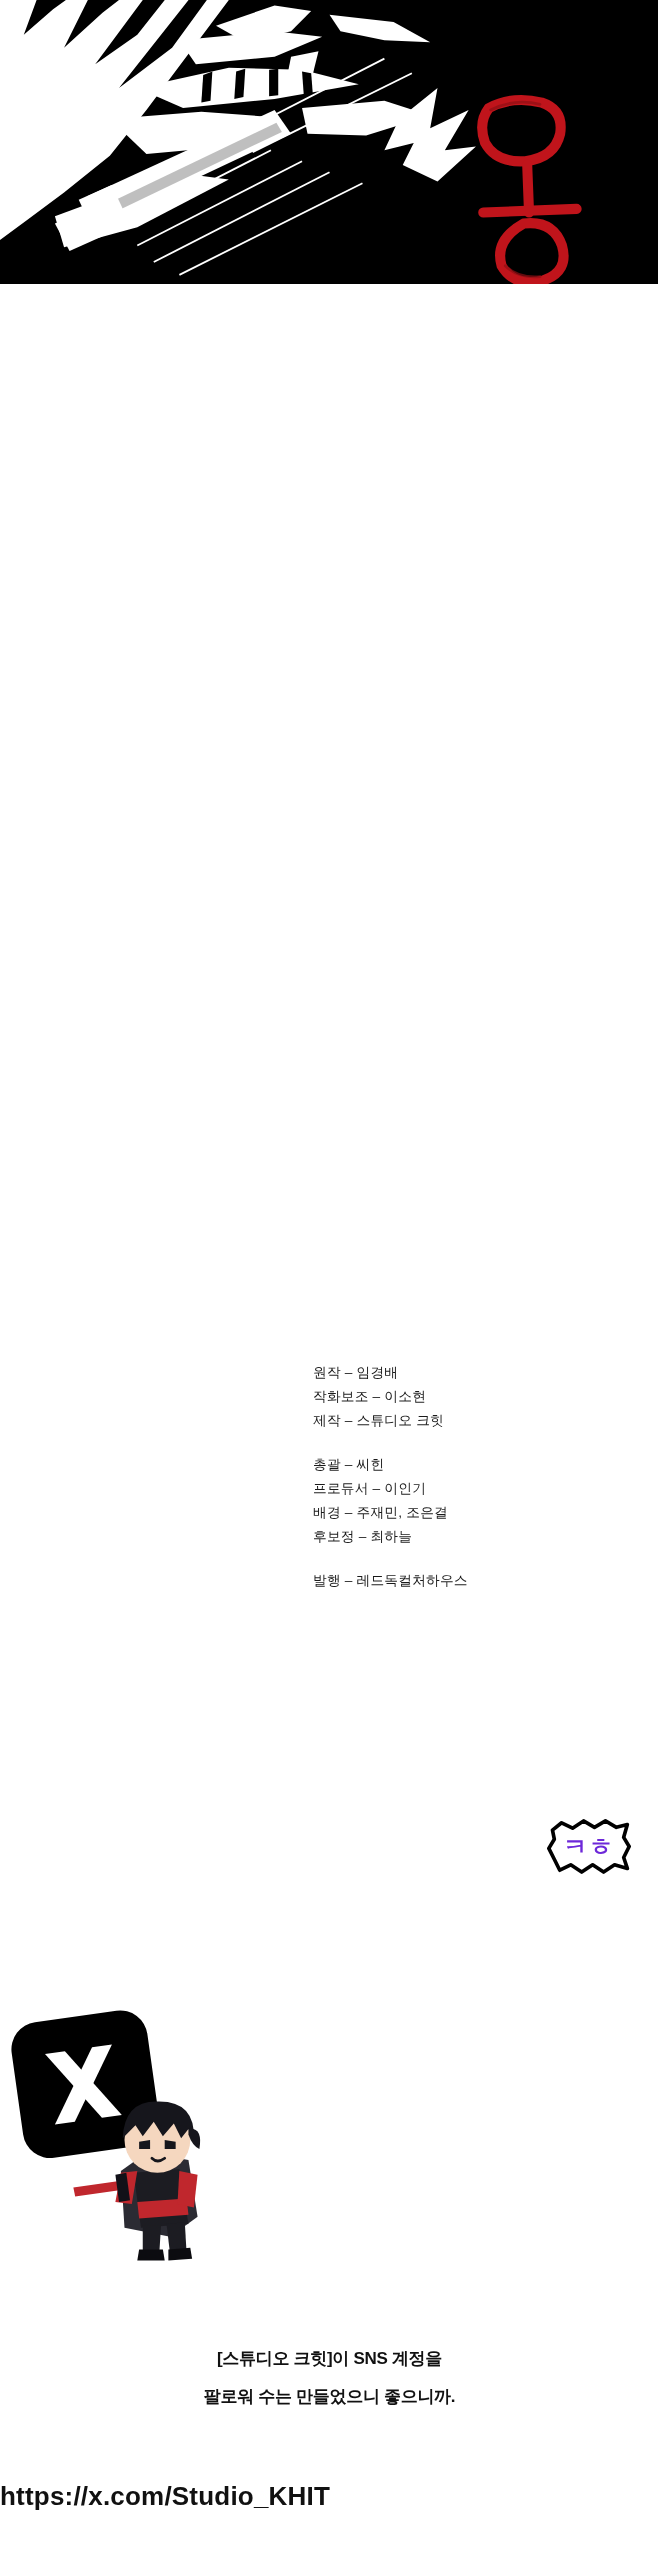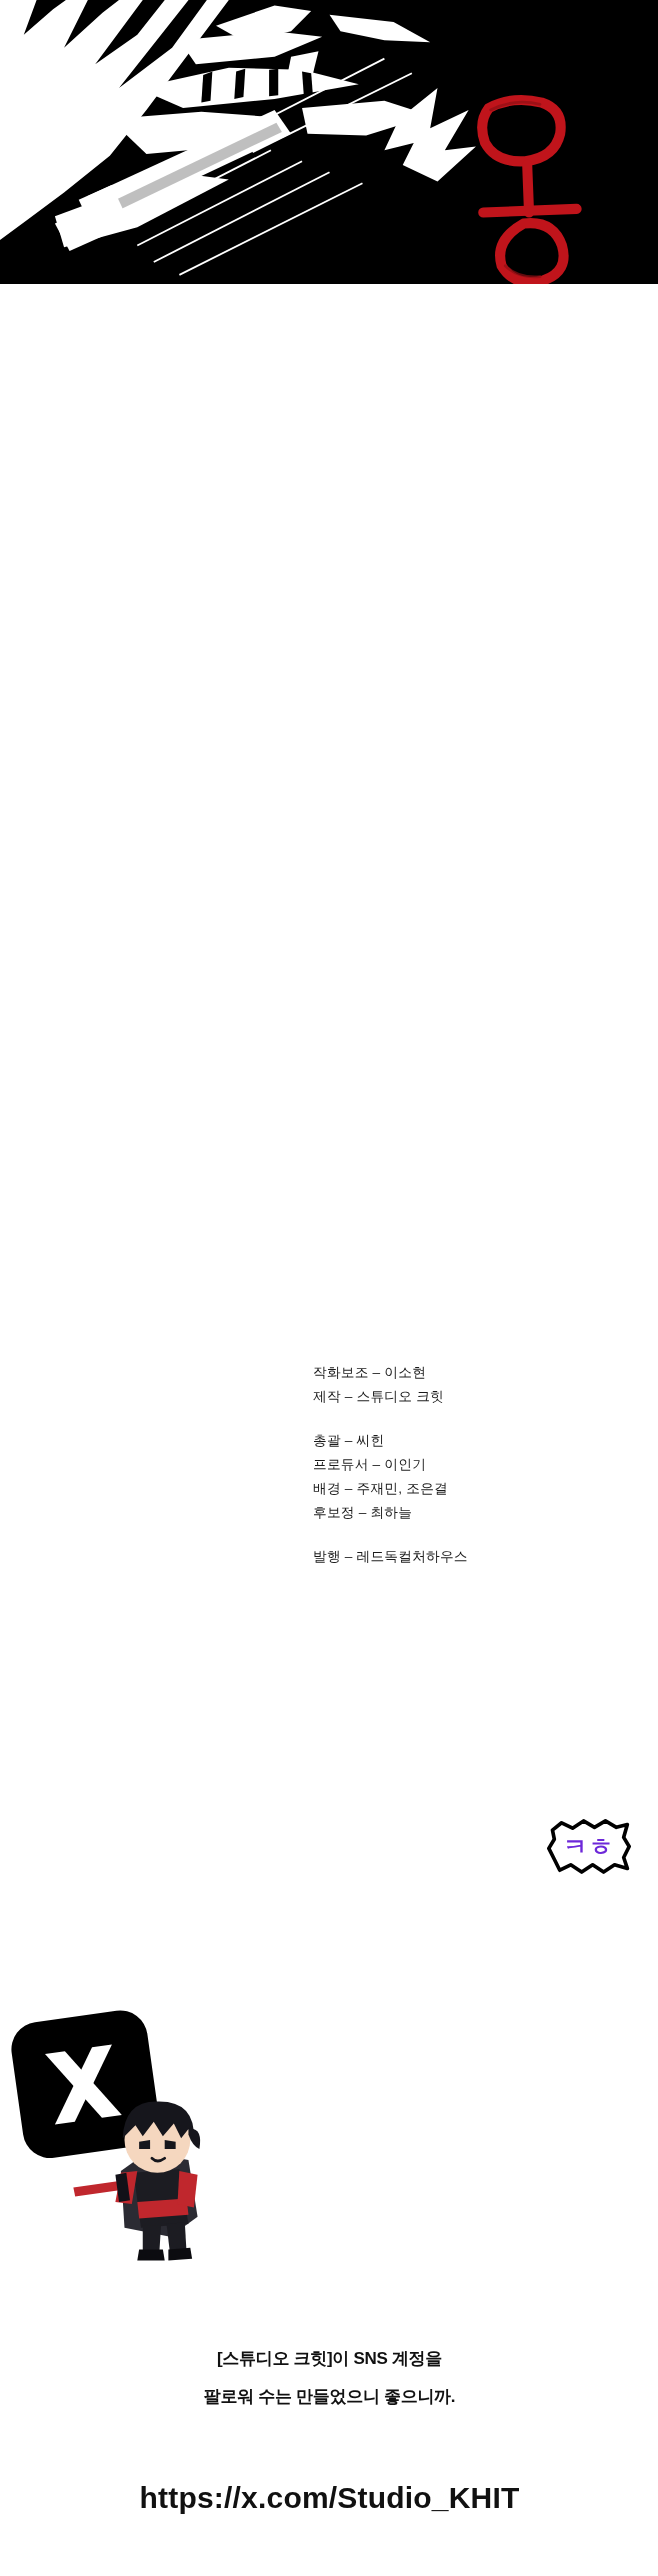--- a/index.html
+++ b/index.html
@@ -111,23 +111,23 @@
     letter-spacing: -0.3px;
   }
   .promo .l {
     display: block;
   }
   .promo-link {
     position: absolute;
     left: 0;
     top: 2481px;
     width: 659px;
-    text-align: center;
+    text-align: left;
     color: #111111;
-    font-size: 30px;
+    font-size: 26px;
     font-weight: bold;
     letter-spacing: 0.2px;
     text-decoration: none;
   }
 </style>
 </head>
 <body>
 
 <div class="page">
 
@@ -195,20 +195,21 @@
       </g>
       <g stroke="#8e0e14" fill="none" stroke-linecap="round" stroke-width="3" opacity="0.7">
         <path d="M536,120 Q562,107 590,114"></path>
         <path d="M552,290 Q566,304 590,302"></path>
       </g>
     </svg>
   </div>
 
   <div class="credits">
     <div class="group">
+      <div class="line">원작 – 임경배</div>
       <div class="line">작화보조 – 이소현</div>
       <div class="line">제작 – 스튜디오 크힛</div>
     </div>
     <div class="group">
       <div class="line">총괄 – 씨힌</div>
       <div class="line">프로듀서 – 이인기</div>
       <div class="line">배경 – 주재민, 조은결</div>
       <div class="line">후보정 – 최하늘</div>
     </div>
     <div class="group">

